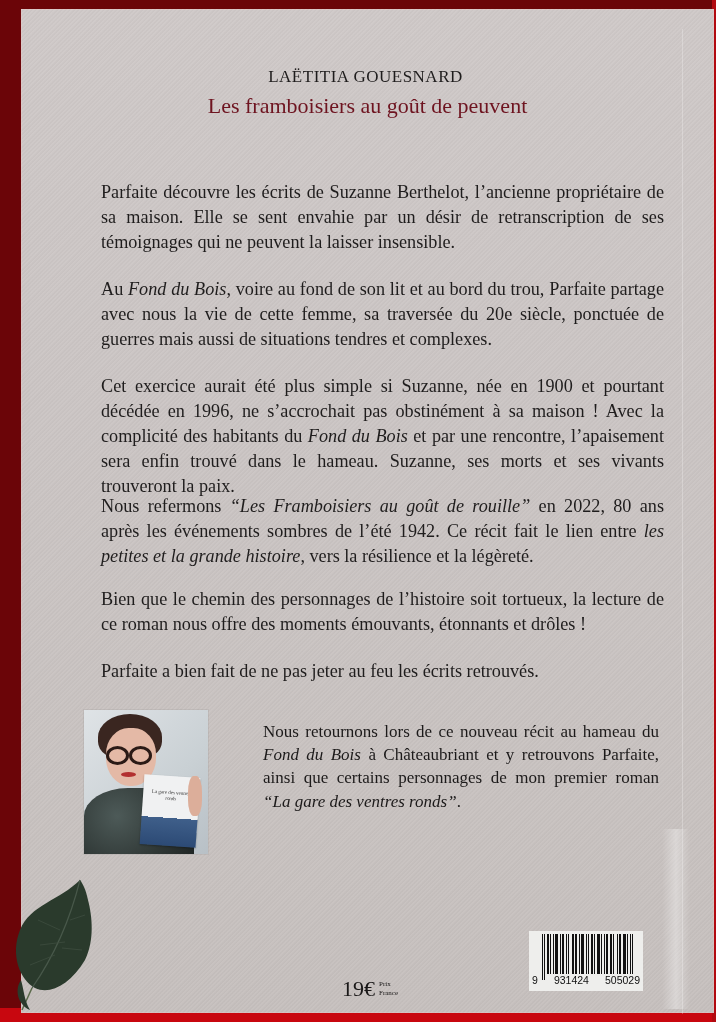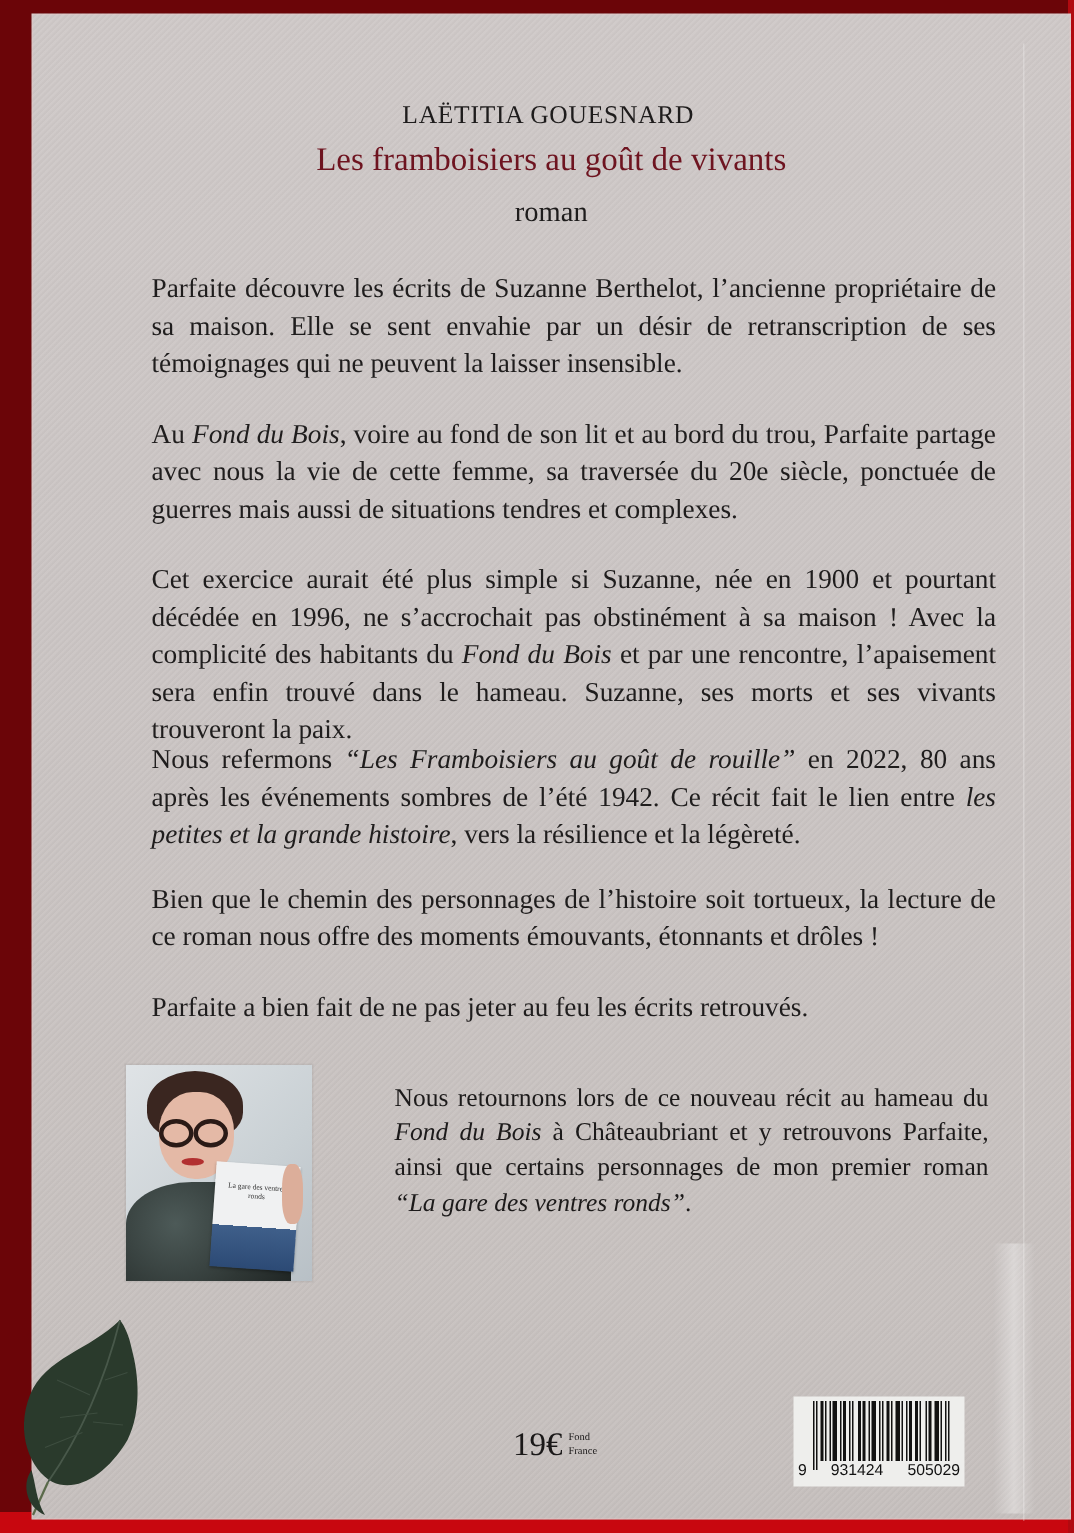--- a/index.html
+++ b/index.html
@@ -179,21 +179,21 @@
       font-family: "Liberation Serif", serif;
       font-size: 17px;
       line-height: 23.2px;
       text-align: justify;
       color: #1c1a1a;
     }
 
     .price {
       position: absolute;
       left: 321px;
-      top: 941px;
+      top: 967px;
       display: flex;
       align-items: center;
     }
     .price-value {
       font-size: 22px;
       color: #1a1818;
     }
     .price-label {
       font-size: 7px;
       line-height: 9px;
@@ -250,22 +250,21 @@
 </head>
 <body>
 
 <div class="backdrop-bottom"></div>
 <div class="backdrop-right"></div>
 
 <div class="paper">
   <div class="fold-line"></div>
 
   <div class="author">LAËTITIA GOUESNARD</div>
-  <div class="title">Les framboisiers au goût de vivants</div>
-  <div class="genre">roman</div>
+  <div class="title">Les framboisiers au goût de peuvent</div>
 
   <p class="body-text p1" style="margin:0;">
     <span>Parfaite découvre les écrits de Suzanne Berthelot, l’ancienne propriétaire de sa maison. Elle se sent envahie par un désir de retranscription de ses témoignages qui ne peuvent la laisser insensible.</span>
   </p>
 
   <p class="body-text p2" style="margin:0;">
     <span>Au </span><i>Fond du Bois</i><span>, voire au fond de son lit et au bord du trou, Parfaite partage avec nous la vie de cette femme, sa traversée du 20e siècle, ponctuée de guerres mais aussi de situations tendres et complexes.</span>
   </p>
 
   <p class="body-text p3" style="margin:0;">
@@ -297,21 +296,21 @@
     <div class="hand"></div>
   </div>
 
   <p class="author-note" style="margin:0;">
     <span>Nous retournons lors de ce nouveau récit au hameau du </span><i>Fond du Bois</i><span> à Châteaubriant et y retrouvons Parfaite, ainsi que certains personnages de mon premier roman </span><i>“La gare des ventres ronds”</i><span>.</span><br>
   </p>
 
   <div class="price">
     <span class="price-value">19€</span>
     <span class="price-label">
-      <span>Fond</span><br>
+      <span>Prix</span><br>
       <span>France</span>
     </span>
   </div>
 
   <div class="barcode">
     <div class="bars">
       <span style="width:1px;height:46px"></span>
         <span style="width:1px;height:46px;margin-right:2px"></span>
       <span style="width:2px;height:40px"></span>
         <span style="width:1px;height:40px;margin-right:2px"></span>

